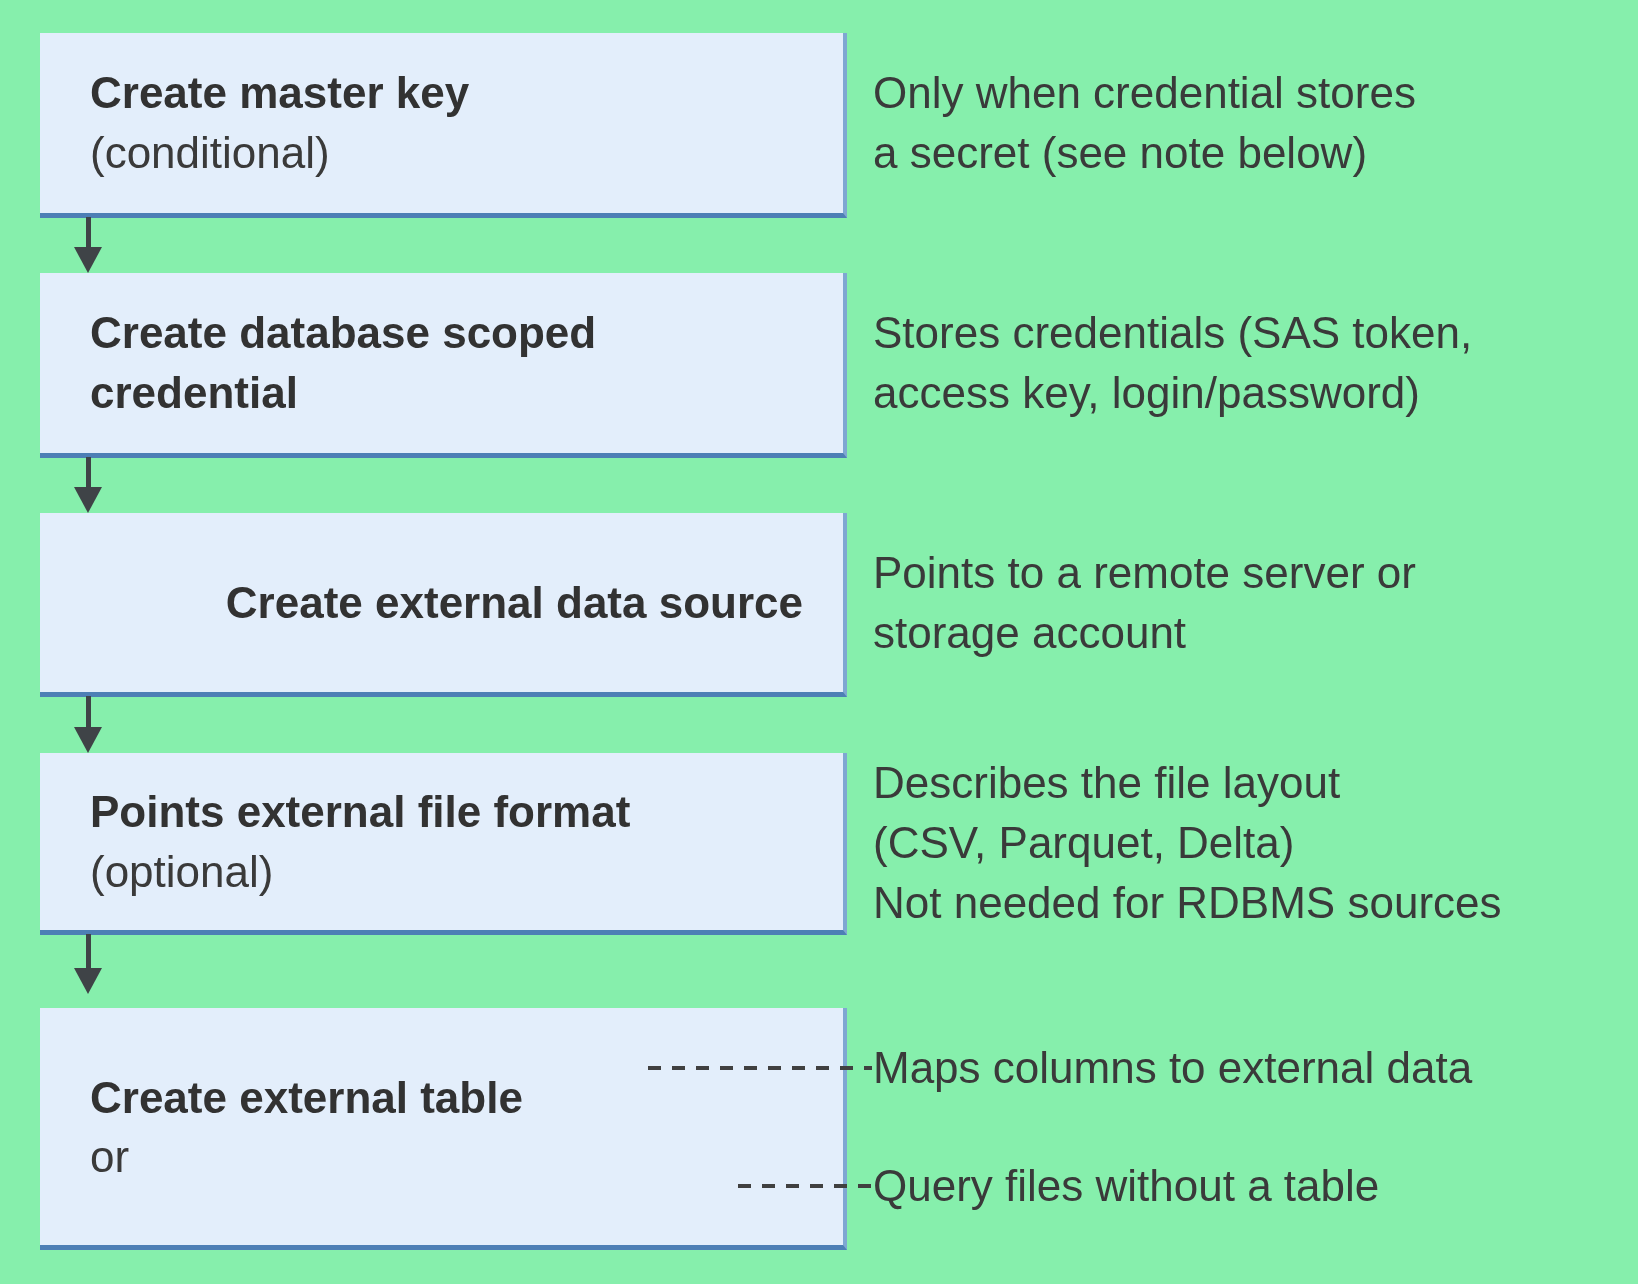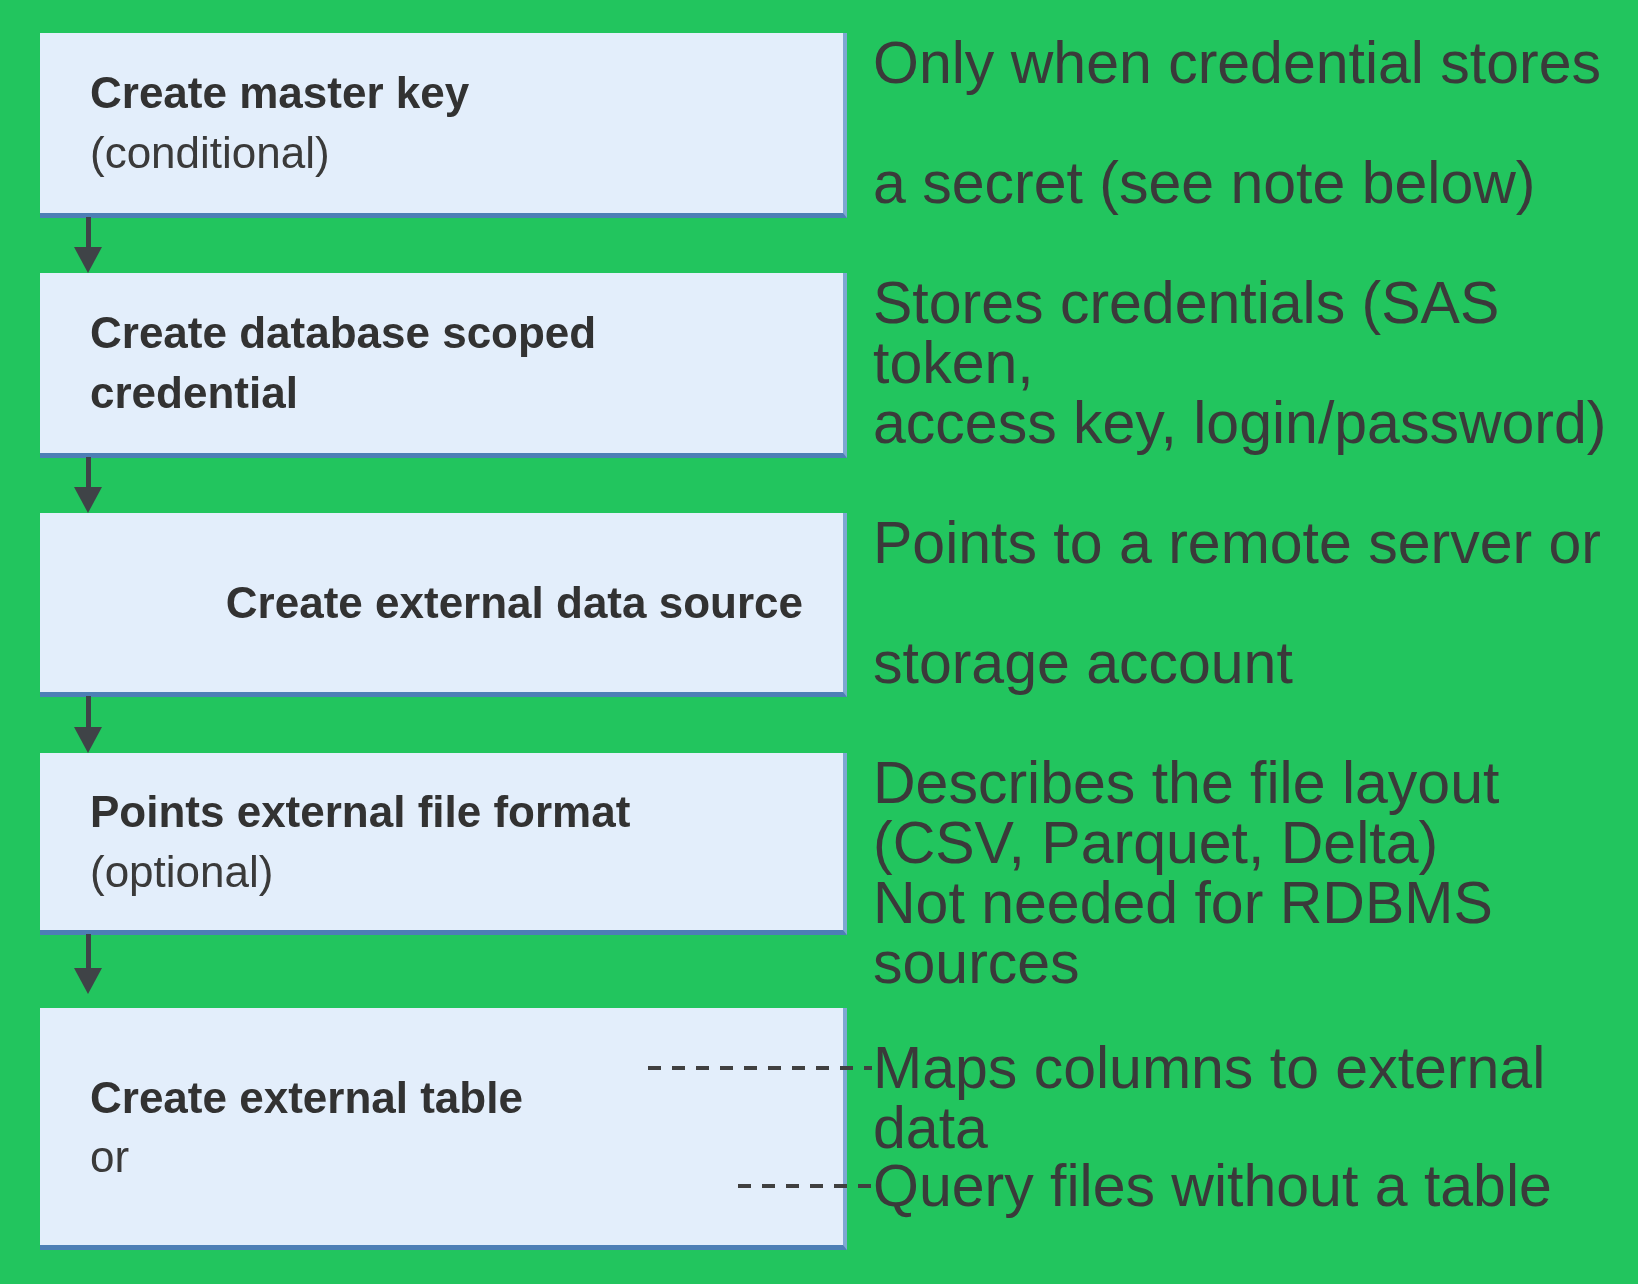--- a/index.html
+++ b/index.html
@@ -13,21 +13,21 @@
   * { margin: 0; padding: 0; box-sizing: border-box; }
   html, body { background: #ffffff; }
   body {
     font-family: "Liberation Sans", "DejaVu Sans", sans-serif;
     color: var(--text);
   }
   .canvas {
     position: relative;
     width: 1638px;
     height: 1284px;
-    background: #22c55e;
+    background: #86efac;
     overflow: hidden;
   }
   .step-box {
     position: absolute;
     left: 40px;
     width: 807px;
     background: var(--box-fill);
     border-right: 4px solid var(--box-border-light);
     border-bottom: 5px solid var(--box-border);
     display: flex;
@@ -70,22 +70,22 @@
     border-right: 14px solid transparent;
     border-top: 26px solid var(--arrow);
   }
 
   .note {
     position: absolute;
     left: 873px;
     width: 760px;
     display: flex;
     flex-direction: column;
-    justify-content: space-between;
-    font-size: 59px;
+    justify-content: center;
+    font-size: 44px;
     line-height: 60px;
     color: var(--text);
   }
   .n1 { top: 33px;   height: 180px; }
   .n2 { top: 273px;  height: 180px; }
   .n3 { top: 513px;  height: 180px; }
   .n4 { top: 753px;  height: 180px; }
   .n5a { top: 1038px; height: 60px; }
   .n5b { top: 1156px; height: 60px; }
 

